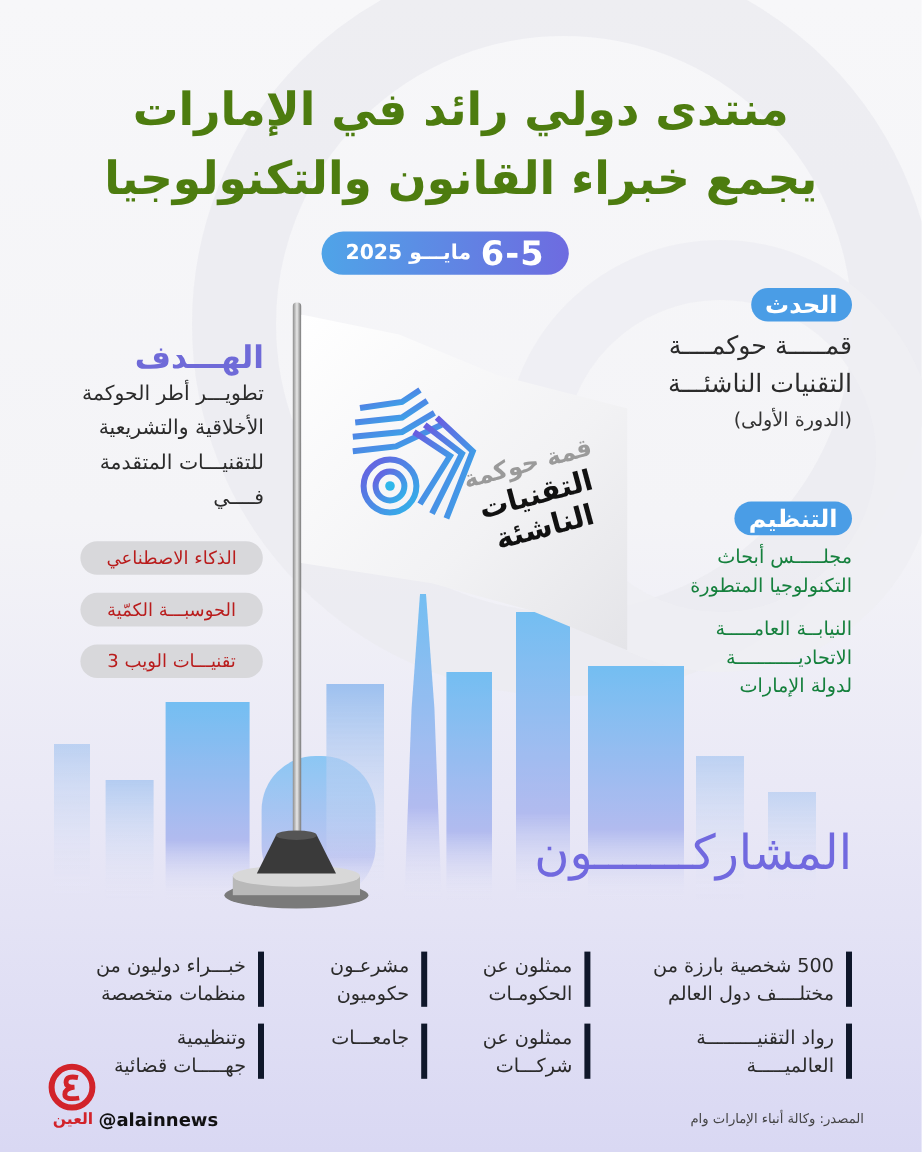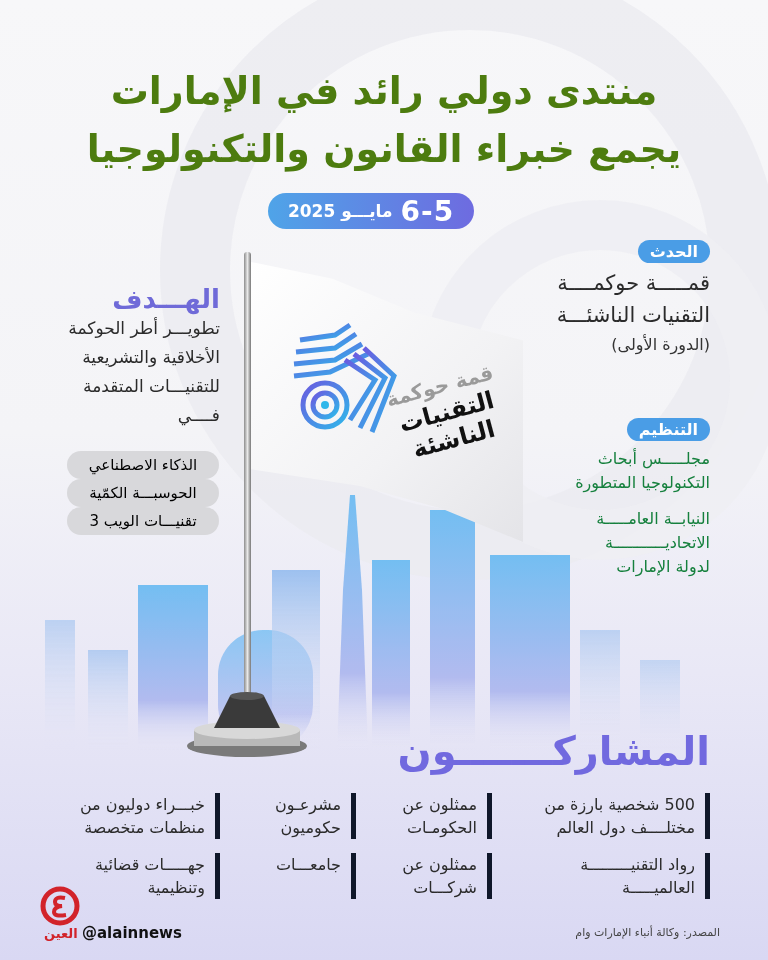--- a/index.html
+++ b/index.html
@@ -27,39 +27,39 @@
     border-radius: 18px;
     background: linear-gradient(90deg, #4fa4e8 0%, #6e6be0 100%);
     color: #fff; display: flex; align-items: center; justify-content: center; gap: 8px;
     direction: rtl;
   }
   .date-pill .days { font-size: 28px; font-weight: bold; letter-spacing: 1px; }
   .date-pill .month { font-size: 17px; font-weight: bold; }
 
   .tag {
     display: inline-block; padding: 2px 12px; border-radius: 14px;
-    background: #4a9de6; color: #fff; font-size: 16px; font-weight: bold;
+    background: #4a9de6; color: #fff; font-size: 20px; font-weight: bold;
   }
   .event { position: absolute; top: 240px; right: 58px; text-align: right; }
   .event .name { font-size: 21px; line-height: 32px; color: #2b2b2b; margin-top: 4px; }
   .event .edition { font-size: 16px; line-height: 28px; color: #333; }
 
   .org { position: absolute; top: 418px; right: 58px; text-align: right; }
   .org .line { font-size: 16px; line-height: 24px; color: #15803d; }
   .org .group { margin-top: 6px; }
   .org .group + .group { margin-top: 12px; }
 
   .goal { position: absolute; top: 284px; left: 40px; width: 180px; text-align: right; }
   .goal .heading { font-size: 26px; font-weight: bold; color: #6f6ad8; line-height: 30px; }
   .goal .text { font-size: 17px; line-height: 29px; color: #2b2b2b; }
 
   .chips { position: absolute; top: 451px; left: 67px; width: 152px; }
   .chip {
-    height: 28px; margin-bottom: 0; border-radius: 14px;
-    background: #d8d8db; font-size: 15px; line-height: 28px; text-align: center; color: #000000;
+    height: 28px; margin-bottom: 15px; border-radius: 14px;
+    background: #d8d8db; font-size: 15px; line-height: 28px; text-align: center; color: #b91c1c;
   }
 
   
   .pole { position: absolute; left: 244px; top: 252px; width: 7px; height: 470px;
     background: linear-gradient(90deg, #8c8c8c, #e8e8e8, #777); border-radius: 3px; }
   .flag {
     position: absolute; left: 251px; top: 262px; width: 272px; height: 280px;
     background: linear-gradient(135deg, #ffffff 0%, #f2f2f4 60%, #e4e4e8 100%);
     clip-path: polygon(0 0, 30% 6%, 60% 18%, 100% 28%, 100% 100%, 70% 88%, 40% 80%, 0 74%);
   }
@@ -67,21 +67,21 @@
   .flag-text { position: absolute; left: 392px; top: 372px; transform: rotate(-15deg); text-align: center; direction: rtl; }
   .flag-text .l1 { font-size: 20px; font-weight: bold; color: #9a9a9a; line-height: 26px; }
   .flag-text .l2 { font-size: 24px; font-weight: bold; color: #111; line-height: 28px; }
 
   .base { position: absolute; left: 186px; top: 688px; width: 122px; height: 70px; }
 
   
   .skyline { position: absolute; left: 0; top: 470px; width: 768px; height: 280px; opacity: 0.85; }
 
   .participants-title {
-    position: absolute; top: 728px; right: 58px; font-size: 40px; font-weight: bold; color: #7169df;
+    position: absolute; top: 688px; right: 58px; font-size: 40px; font-weight: normal; color: #7169df;
   }
   .grid { position: absolute; top: 793px; right: 58px; width: 660px; display: grid;
     grid-template-columns: 192px 110px 110px 170px; column-gap: 26px; row-gap: 14px; direction: rtl; }
   .cell { border-right: 5px solid #0f172a; padding-right: 10px; font-size: 16px; line-height: 23px; color: #2b2b2b; text-align: right; min-height: 46px; }
 
   .brand { position: absolute; left: 40px; top: 886px; width: 40px; height: 40px; }
   .brand-name { position: absolute; left: 44px; top: 926px; font-size: 13px; font-weight: bold; color: #d2232a; }
   .handle { position: absolute; left: 82px; top: 924px; font-size: 15px; font-weight: bold; color: #111; direction: ltr; }
   .source { position: absolute; right: 48px; top: 926px; font-size: 11px; color: #444; margin-left: 45px; }
 </style>
@@ -222,22 +222,22 @@
   </div>
   <div class="cell">
     <div>ممثلون عن</div>
     <div>شركـــات</div>
   </div>
   <div class="cell">
     <div>جامعـــات</div>
     <div></div>
   </div>
   <div class="cell">
+    <div>وتنظيمية</div>
     <div>جهـــــات قضائية</div>
-    <div>وتنظيمية</div>
   </div>
 </div>
 
 <svg class="brand" viewBox="0 0 40 40">
   <circle cx="20" cy="20" r="17" fill="none" stroke="#d2232a" stroke-width="5"></circle>
   <path d="M25 12 Q15 10 15 16 Q15 20 22 20 Q14 21 14 26 Q14 31 26 29" fill="none" stroke="#d2232a" stroke-width="4"></path>
 </svg>
 <div class="brand-name">العين</div>
 <div class="handle">@alainnews</div>
 <div class="source">المصدر: وكالة أنباء الإمارات وام</div>

